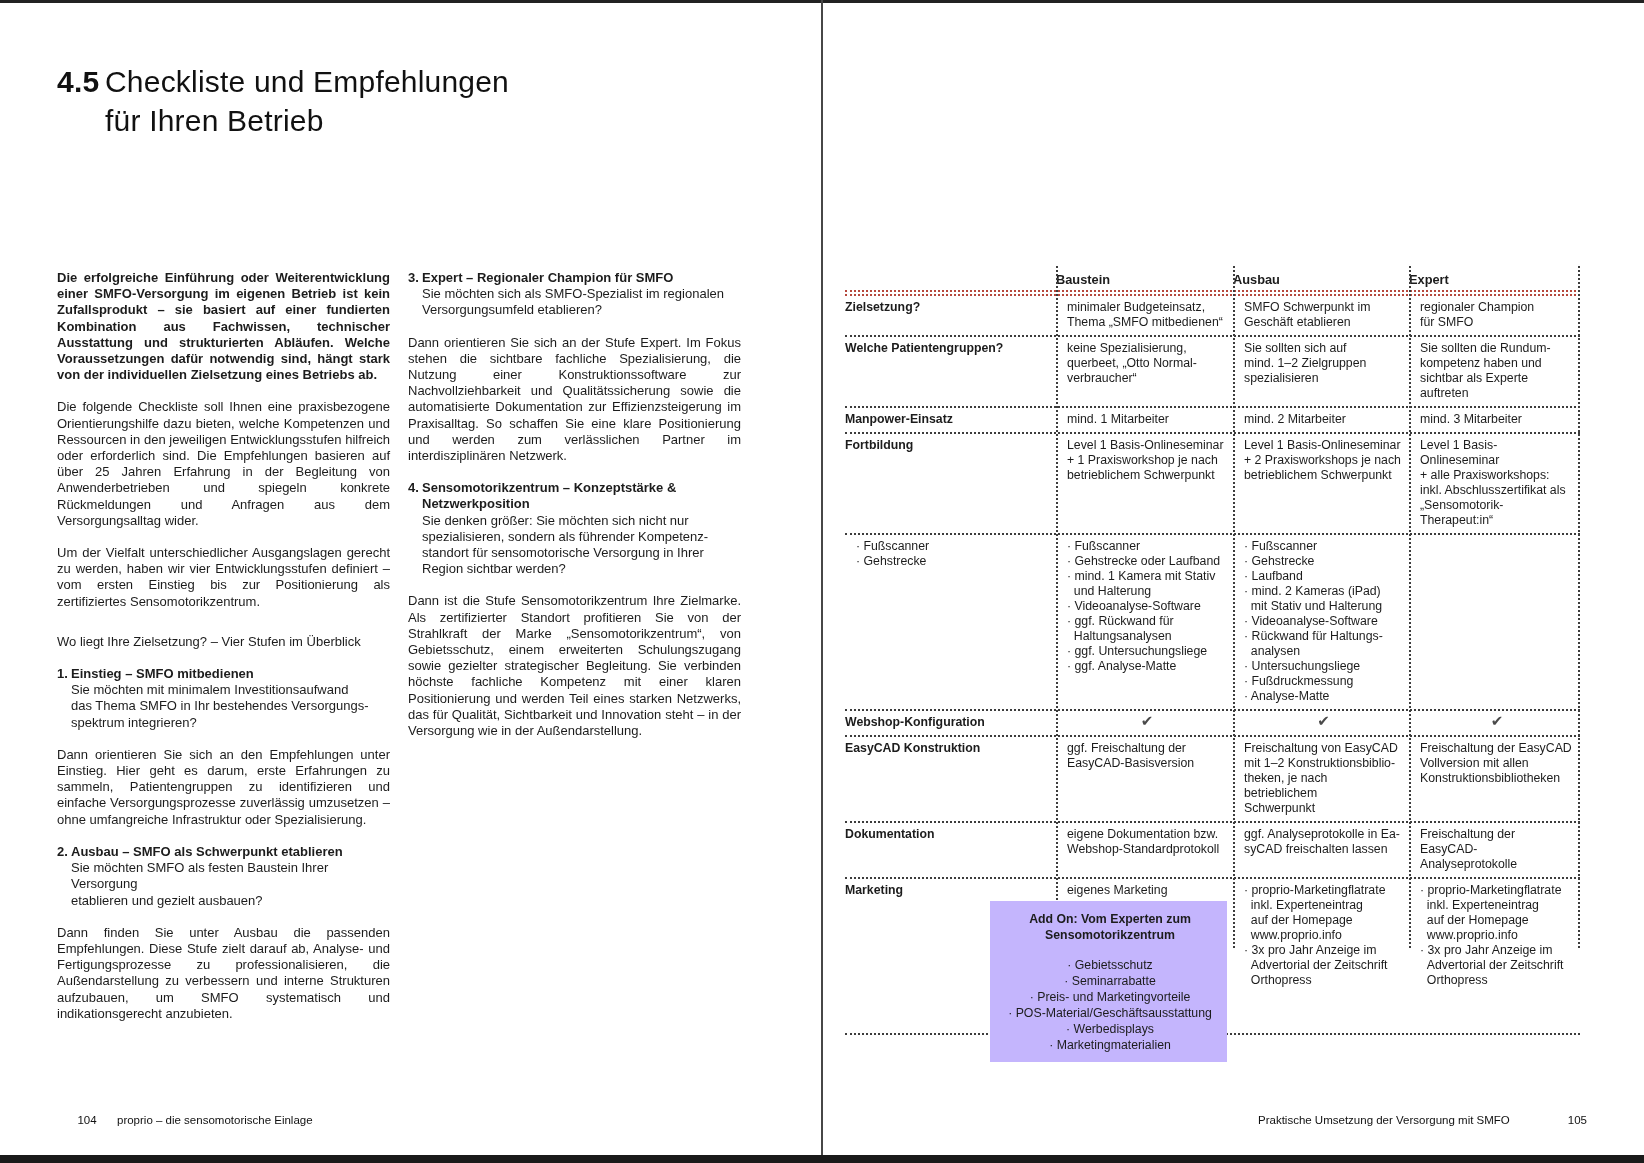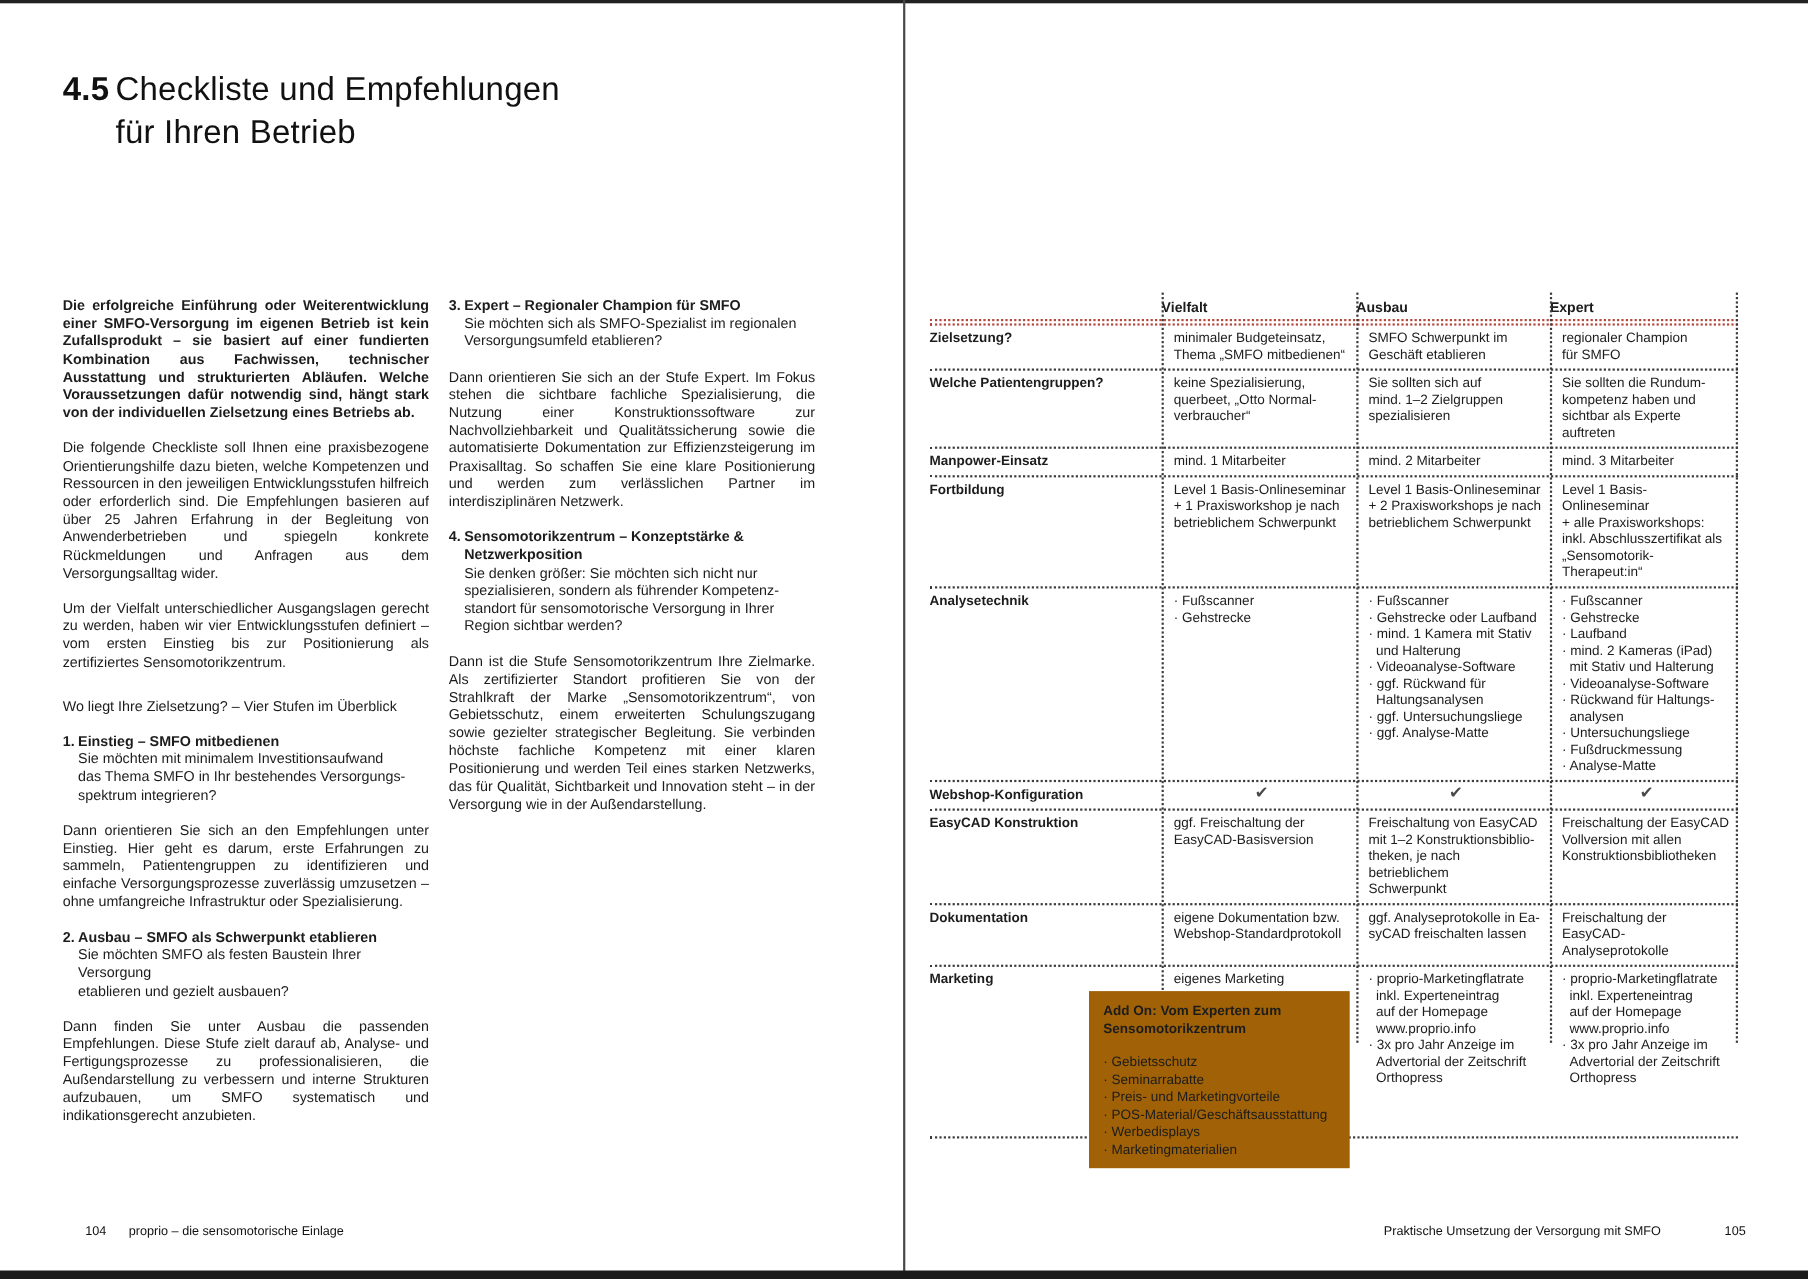--- a/index.html
+++ b/index.html
@@ -48,21 +48,21 @@
   .cell.head{font-weight:bold;font-size:12.8px;padding-top:6px;padding-bottom:3px;}
   .cell.check{text-align:center;font-size:15px;color:#4a4a4a;padding-top:2px;padding-bottom:2px;}
   .tr.marketing{min-height:156px;}
   .vline{position:absolute;top:0;width:0;border-left:2px dotted #3c3c3c;}
   .vline.v1{left:211px;}
   .vline.v2{left:388px;}
   .vline.v3{left:564px;}
   .vline.v4{left:733px;}
 
   
-  .addon{position:absolute;left:990px;top:901px;width:237px;height:161px;background:#a16207;z-index:5;padding:11px 10px 10px 13px;font-size:12.3px;line-height:15.5px;}
+  .addon{position:absolute;left:990px;top:901px;width:237px;height:161px;background:#c4b5fd;z-index:5;padding:11px 10px 10px 13px;font-size:12.3px;line-height:15.5px;text-align:center;}
   .addon-title{font-weight:bold;white-space:pre-line;margin-bottom:14px;}
   .addon-items{white-space:pre-line;line-height:16px;}
 </style>
 </head>
 <body>
 
 <div class="top-line"></div>
 <div class="center-divider"></div>
 <div class="bottom-bar"></div>
 
@@ -128,21 +128,21 @@
 </div>
 
 <div class="ctable">
   <div class="vline v1" style="height:682px;"></div>
   <div class="vline v2" style="height:682px;"></div>
   <div class="vline v3" style="height:682px;"></div>
   <div class="vline v4" style="height:682px;"></div>
 
   <div class="tr thead">
     <div class="cell label"></div>
-    <div class="cell head">Vielfalt</div>
+    <div class="cell head">Baustein</div>
     <div class="cell head">Ausbau</div>
     <div class="cell head">Expert</div>
   </div>
   <div class="red-rule"></div>
 
   <div class="tr">
     <div class="cell label">Zielsetzung?</div>
     <div class="cell data">minimaler Budgeteinsatz,
 Thema „SMFO mitbedienen“</div>
     <div class="cell data">SMFO Schwerpunkt im
@@ -175,21 +175,20 @@
 betrieblichem Schwerpunkt</div>
     <div class="cell data">Level 1 Basis-Onlineseminar
 + 2 Praxisworkshops je nach
 betrieblichem Schwerpunkt</div>
     <div class="cell data">Level 1 Basis-Onlineseminar
 + alle Praxisworkshops:
 inkl. Abschlusszertifikat als
 „Sensomotorik-Therapeut:in“</div>
   </div>
   <div class="tr">
-    <div class="cell label">Analysetechnik</div>
     <div class="cell data">· Fußscanner
 · Gehstrecke</div>
     <div class="cell data">· Fußscanner
 · Gehstrecke oder Laufband
 · mind. 1 Kamera mit Stativ
 &nbsp;&nbsp;und Halterung
 · Videoanalyse-Software
 · ggf. Rückwand für
 &nbsp;&nbsp;Haltungsanalysen
 · ggf. Untersuchungsliege

